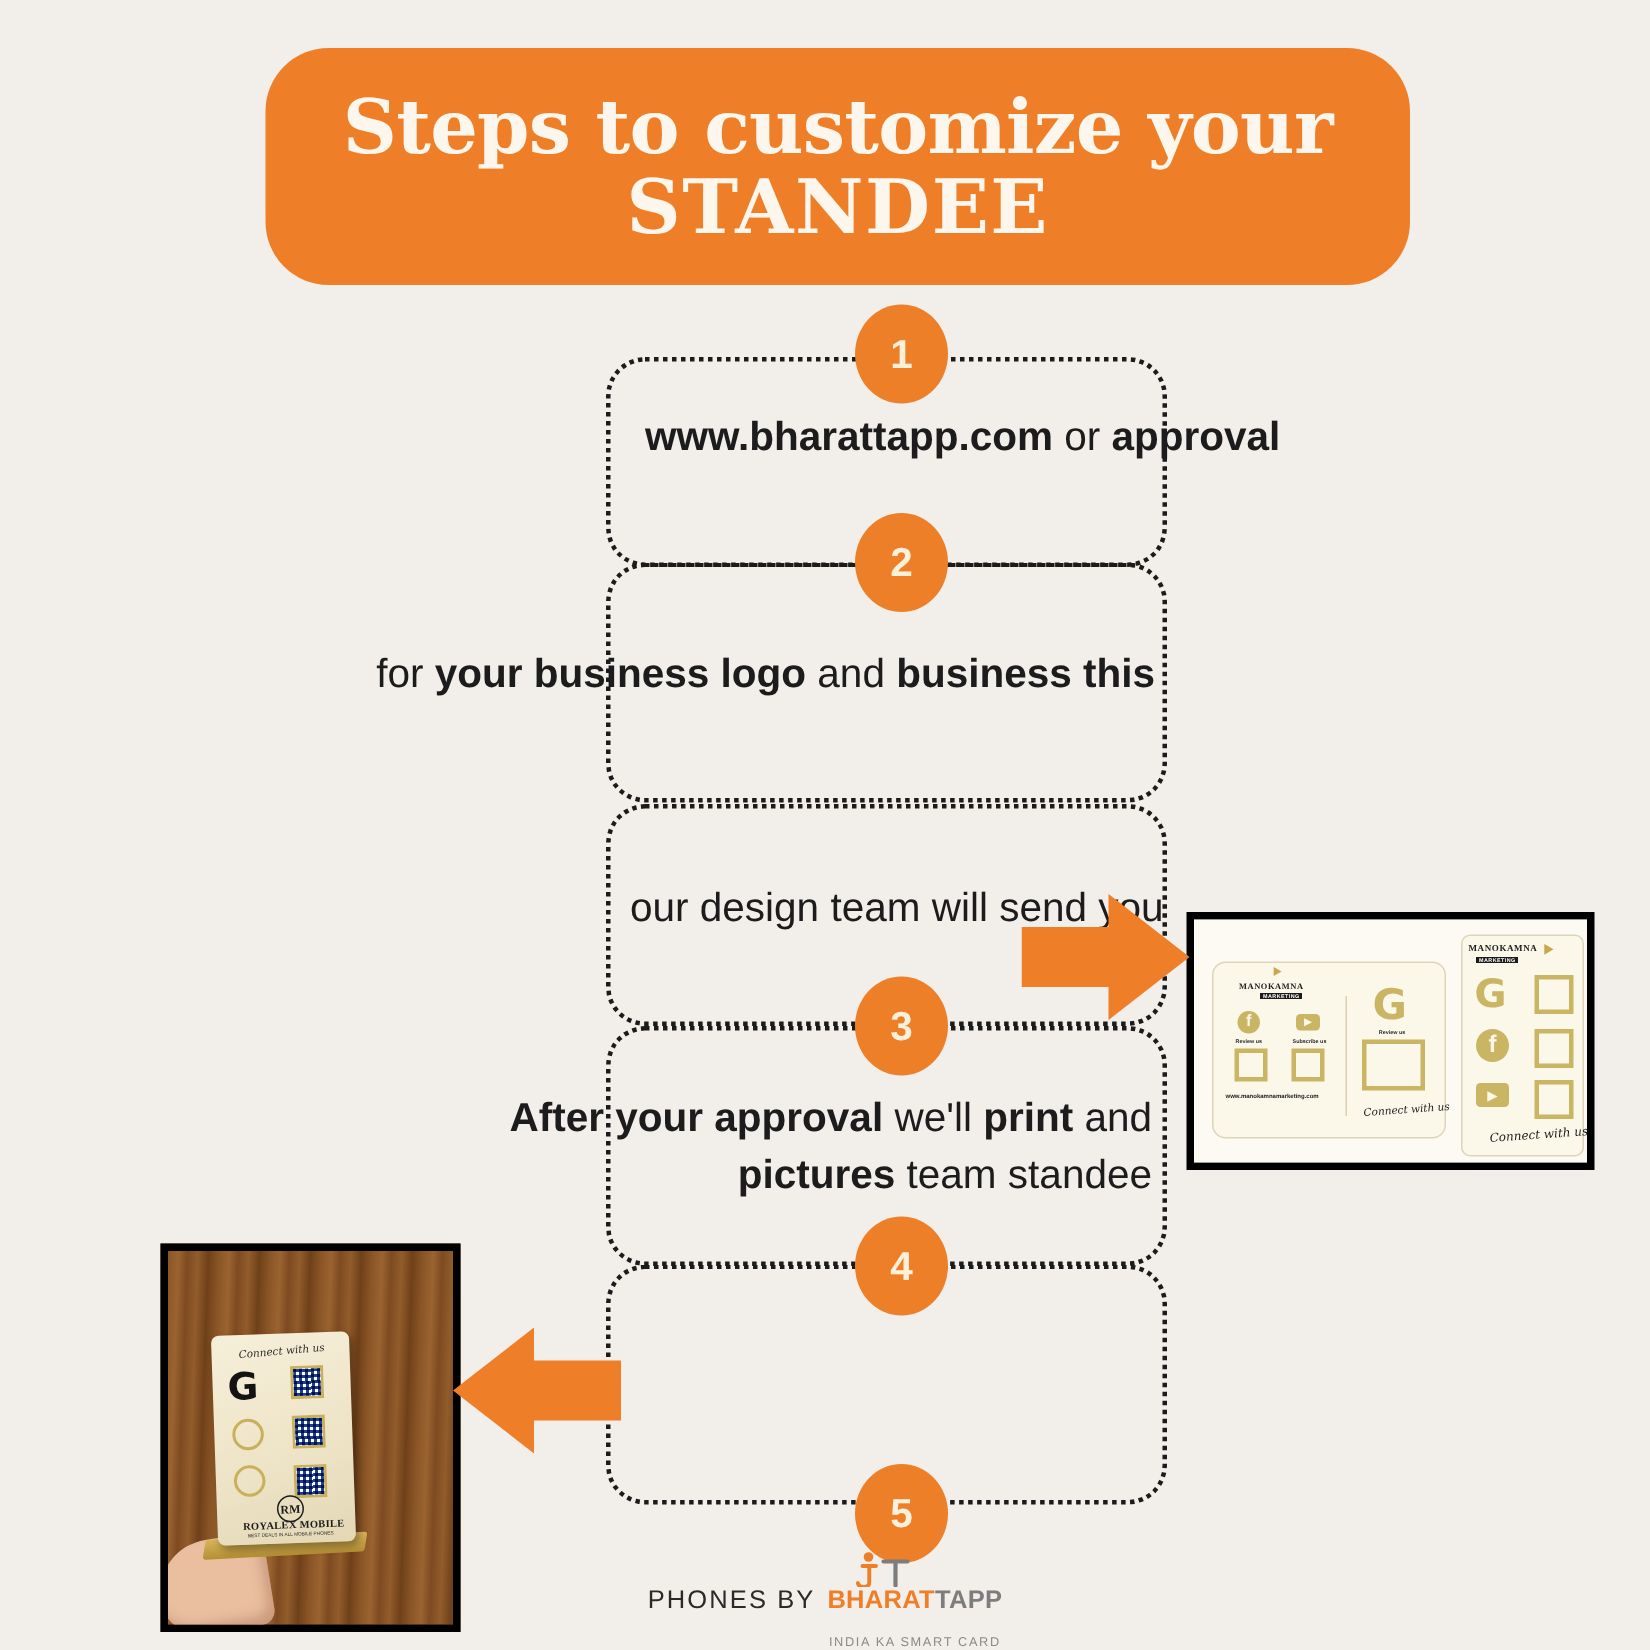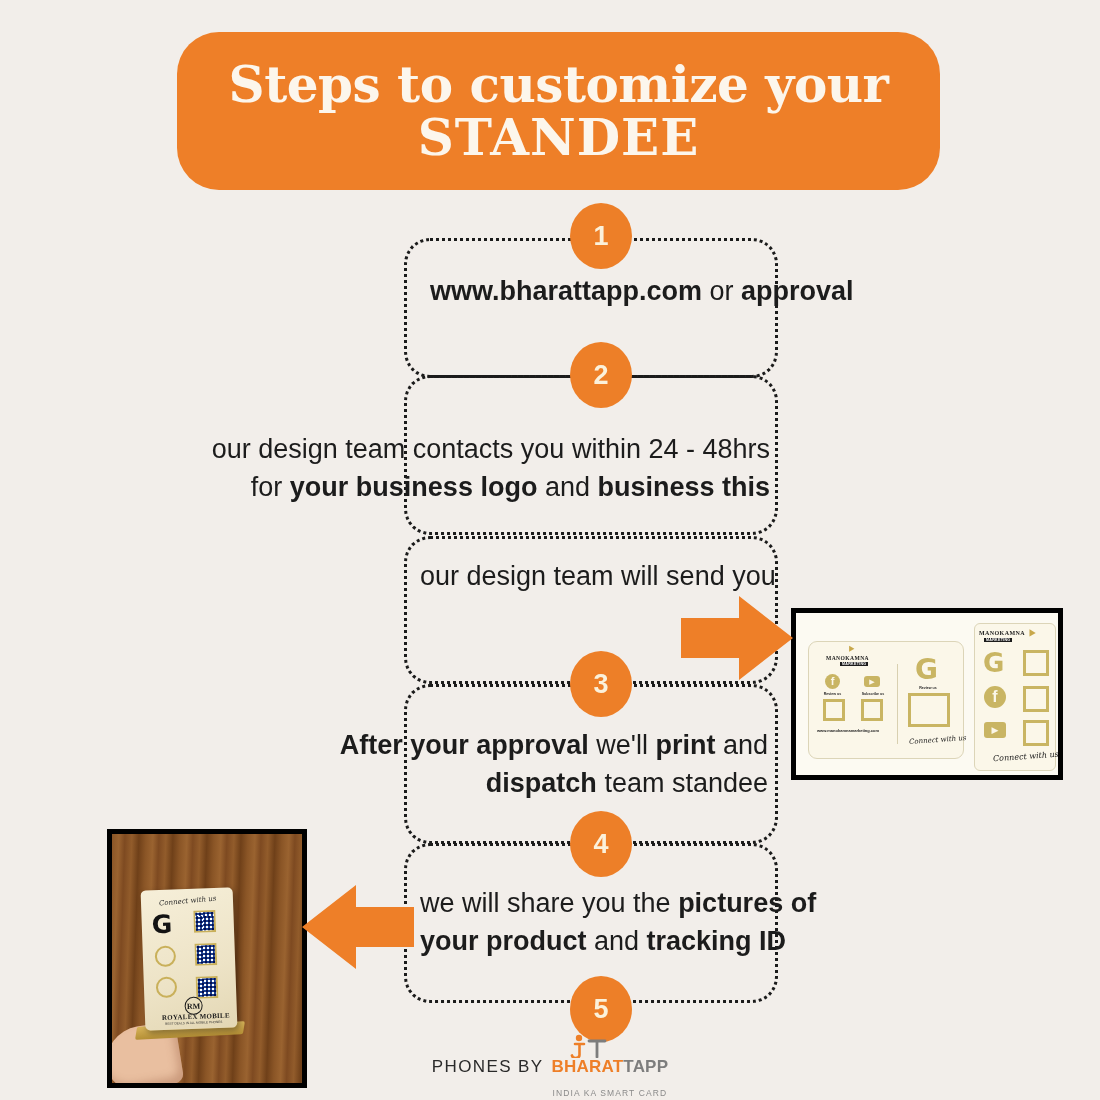--- a/index.html
+++ b/index.html
@@ -50,21 +50,21 @@
     font-size: 27px;
     line-height: 1.42;
     color: #1C1C1C;
     font-weight: 400;
     white-space: nowrap;
   }
   .step-text b { font-weight: 800; }
 
   #txt1 { left: 430px; top: 272px; text-align: left; }
   #txt2 { left: 78px; top: 430px; width: 692px; text-align: right; }
-  #txt3 { left: 420px; top: 557px; text-align: left; }
+  #txt3 { left: 420px; top: 586px; text-align: left; }
   #txt4 { left: 240px; top: 726px; width: 528px; text-align: right; }
   #txt5 { left: 420px; top: 884px; text-align: left; }
 
   
   .badge {
     position: absolute;
     width: 62px; height: 66px;
     background: #ED7F28;
     border-radius: 50%;
     display: flex; align-items: center; justify-content: center;
@@ -238,33 +238,28 @@
   <div class="step-box" id="box1"></div>
   <div class="step-box" id="box2"></div>
   <div class="step-box" id="box3"></div>
   <div class="step-box" id="box4"></div>
   <div class="step-box" id="box5"></div>
 
   <div class="step-text" id="txt1">
       <div><b>www.bharattapp.com</b><span> or </span><b>approval</b></div>
     </div>
   <div class="step-text" id="txt2">
-      <div><span>our design team contacts you within 24 - 48hrs</span></div>
       <div><span>for </span><b>your business logo</b><span> and </span><b>business this</b></div>
     </div>
   <div class="step-text" id="txt3">
       <div><span>our design team will send you</span></div>
     </div>
   <div class="step-text" id="txt4">
       <div><b>After your approval</b><span>  we'll </span><b>print</b><span> and</span></div>
-      <div><b>dispatch</b><span> team standee</span></div>
-    </div>
-  <div class="step-text" id="txt5">
-      <div><span>we will share you the </span><b>pictures of</b></div>
-      <div><b>your product</b><span> and </span><b>tracking ID</b></div>
+      <div><b>pictures</b><span> team standee</span></div>
     </div>
 
   <div class="badge" id="badge1">1</div>
   <div class="badge" id="badge2">2</div>
   <div class="badge" id="badge3">3</div>
   <div class="badge" id="badge4">4</div>
   <div class="badge" id="badge5">5</div>
 
   <svg class="arrow" id="arrow-right" viewBox="0 0 112 84">
     <polygon points="0,22 58,22 58,0 112,42 58,84 58,62 0,62" fill="#EE7F28"></polygon>

